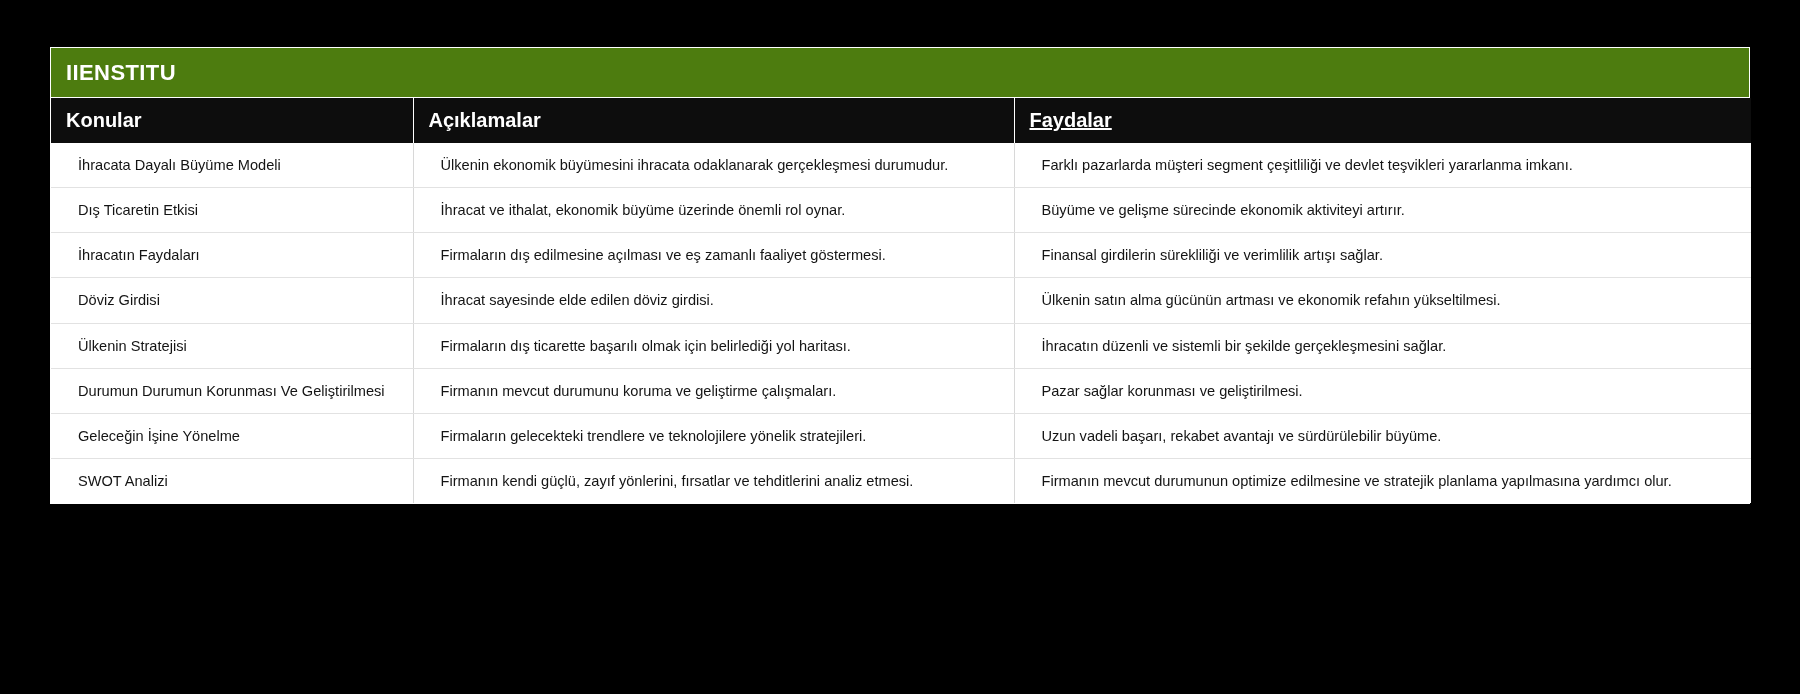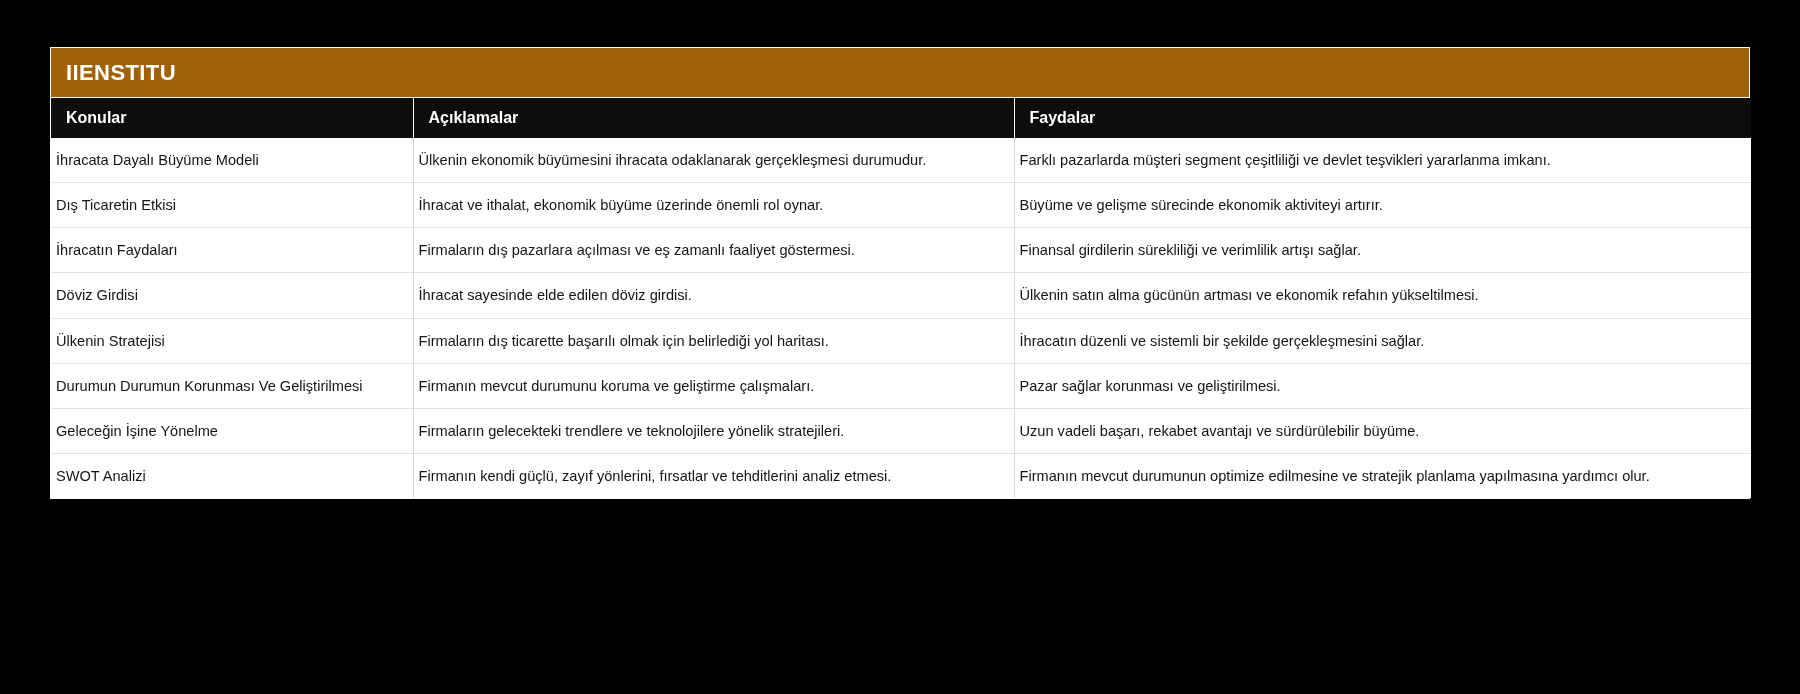--- a/index.html
+++ b/index.html
@@ -26,21 +26,21 @@
     position: absolute;
     left: 50px;
     top: 47px;
     width: 1700px;
     background: #ffffff;
     border: 1px solid #ffffff;
     box-sizing: border-box;
   }
 
   .brand-bar {
-    background: #a16207;
+    background: #4d7c0f;
     height: 50px;
     display: flex;
     align-items: center;
     padding: 0 0 0 15px;
     box-sizing: border-box;
     border-bottom: 1px solid #ffffff;
   }
 
   .brand-title {
     color: #ffffff;
@@ -53,38 +53,39 @@
   table.data-table {
     width: 100%;
     border-collapse: collapse;
     table-layout: fixed;
     background: #ffffff;
   }
 
   table.data-table thead th {
     background: #0d0d0d;
     color: #ffffff;
-    font-size: 16px;
+    font-size: 20px;
     font-weight: bold;
     text-align: left;
     padding: 11px 15px;
     border-right: 1px solid #ffffff;
     vertical-align: middle;
     box-sizing: border-box;
   }
   table.data-table thead th:last-child {
     border-right: none;
+    text-decoration: underline;
   }
 
   table.data-table tbody td {
     color: #141414;
     font-size: 14.6px;
     line-height: 1.38;
     text-align: left;
-    padding: 12px 5px;
+    padding: 12px 27px;
     border-right: 1px solid #d8d8d8;
     border-bottom: 1px solid #e2e2e2;
     vertical-align: middle;
     background: #ffffff;
     box-sizing: border-box;
   }
   table.data-table tbody td:last-child {
     border-right: none;
     margin-left: 28px;
   }
@@ -126,21 +127,21 @@
             <td>Ülkenin ekonomik büyümesini ihracata odaklanarak gerçekleşmesi durumudur.</td>
             <td>Farklı pazarlarda müşteri segment çeşitliliği ve devlet teşvikleri yararlanma imkanı.</td>
           </tr>
           <tr>
             <td>Dış Ticaretin Etkisi</td>
             <td>İhracat ve ithalat, ekonomik büyüme üzerinde önemli rol oynar.</td>
             <td>Büyüme ve gelişme sürecinde ekonomik aktiviteyi artırır.</td>
           </tr>
           <tr>
             <td>İhracatın Faydaları</td>
-            <td>Firmaların dış pazarlara açılması ve eş zamanlı faaliyet göstermesi.</td>
+            <td>Firmaların dış edilmesine açılması ve eş zamanlı faaliyet göstermesi.</td>
             <td>Finansal girdilerin sürekliliği ve verimlilik artışı sağlar.</td>
           </tr>
           <tr>
             <td>Döviz Girdisi</td>
             <td>İhracat sayesinde elde edilen döviz girdisi.</td>
             <td>Ülkenin satın alma gücünün artması ve ekonomik refahın yükseltilmesi.</td>
           </tr>
           <tr>
             <td>Ülkenin Stratejisi</td>
             <td>Firmaların dış ticarette başarılı olmak için belirlediği yol haritası.</td>

